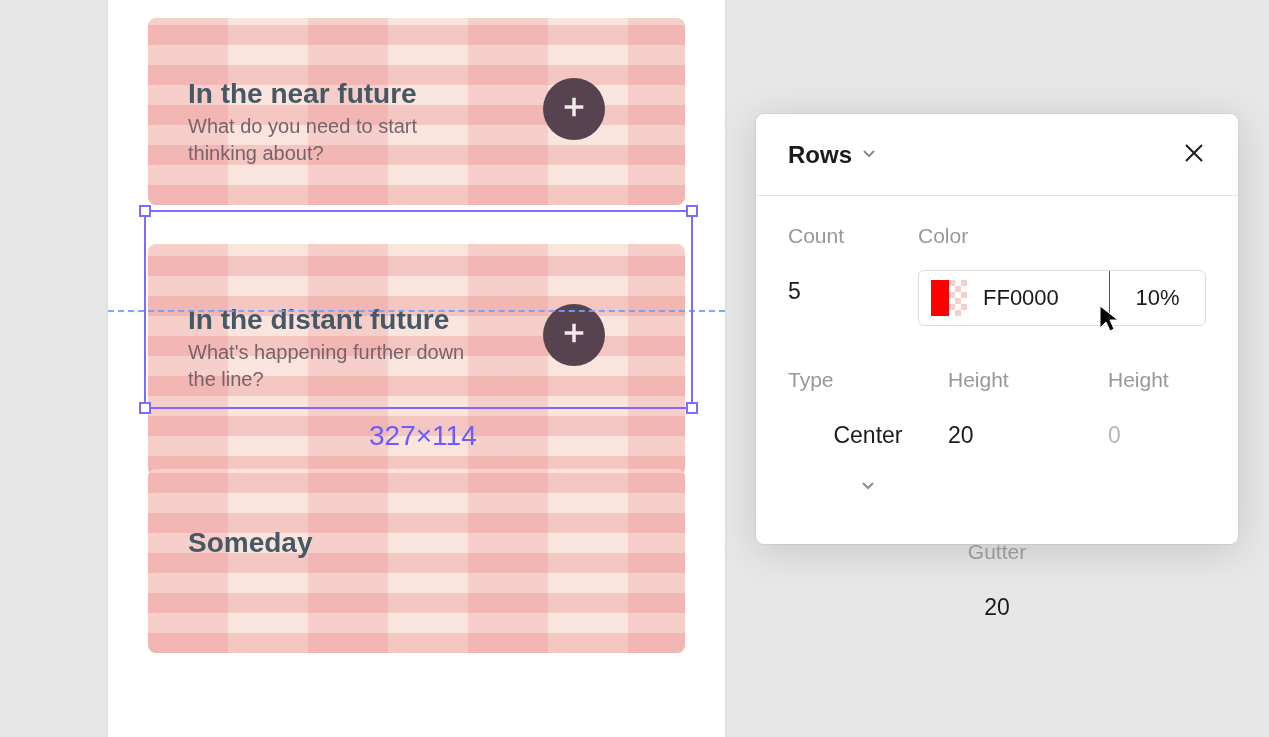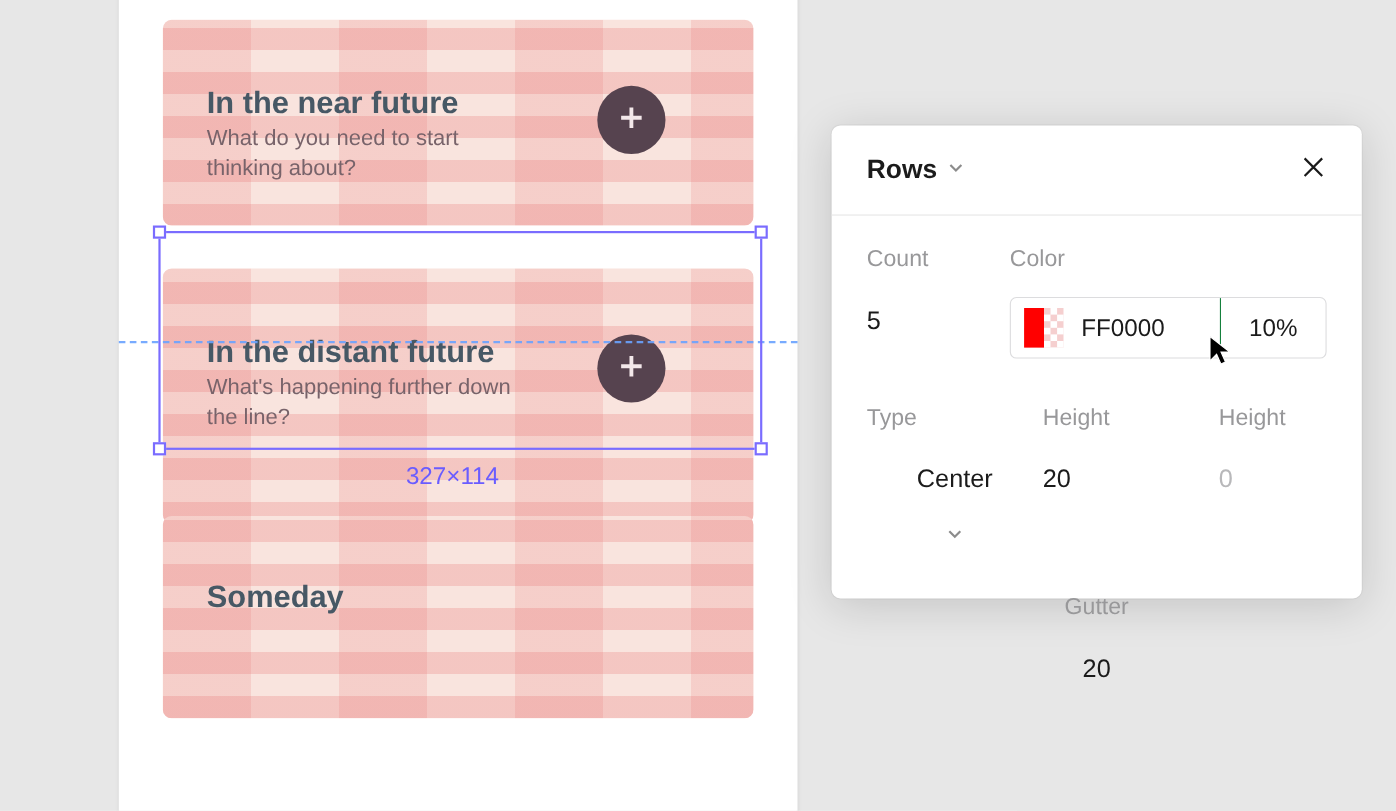--- a/index.html
+++ b/index.html
@@ -71,21 +71,21 @@
     position:absolute; width:12px; height:12px; background:#fff; border:2px solid #7a6cff;
   }
   .h-tl { left:-7px; top:-7px; }
   .h-tr { right:-7px; top:-7px; }
   .h-bl { left:-7px; bottom:-7px; }
   .h-br { right:-7px; bottom:-7px; }
 
   .dim-label {
     position:absolute;
     left:369px; top:420px;
-    color:#6a5cff; font-size:22px; font-weight:500;
+    color:#6a5cff; font-size:28px; font-weight:500;
   }
 
   
   .guide-h {
     position:absolute; top:310px; left:108px; width:617px; height:0;
     border-top:2px dashed #6aa3ff; opacity:.9;
   }
   .guide-h::before, .guide-h::after{
     content:""; position:absolute; top:-1px; height:0; border-top:2px dashed #6aa3ff;
   }

